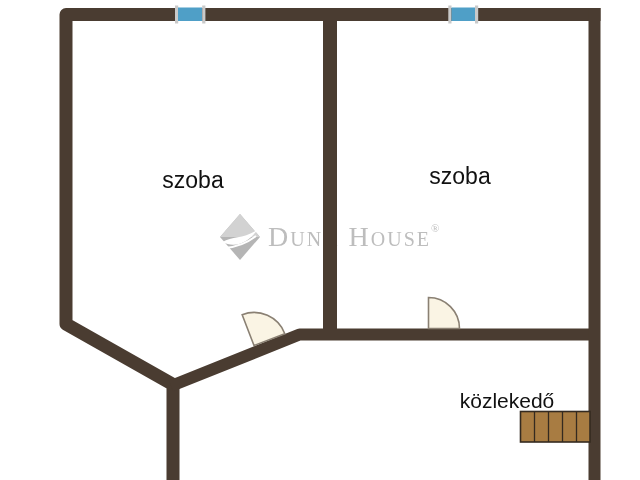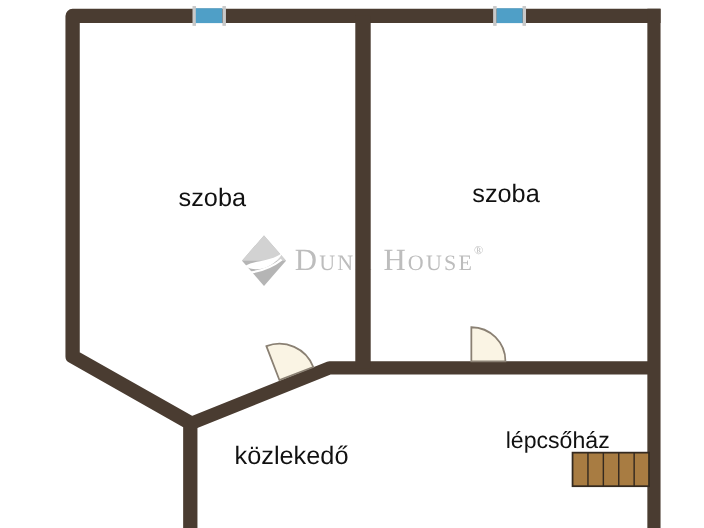--- a/index.html
+++ b/index.html
@@ -96,15 +96,14 @@
     </g>
 
     <g>
       <rect class="stairs-rect" x="520.5" y="411.5" width="69.5" height="30.5" fill="#a87c42" stroke="#342a20"></rect>
       <path class="stairs-line" fill="none" d="M 534.5 411.5 V 442 M 548.5 411.5 V 442 M 562.5 411.5 V 442 M 576.5 411.5 V 442" stroke="#342a20"></path>
     </g>
   </svg>
 
   <div class="room-label pos-szoba-left">szoba</div>
   <div class="room-label pos-szoba-right">szoba</div>
-  <div class="room-label pos-kozlekedo">közlekedő</div>
-  <div class="room-label pos-lepcsohaz">lépcsőház</div>
+  <div class="room-label pos-lepcsohaz">közlekedő</div>
 </div>
 
 </body></html>

